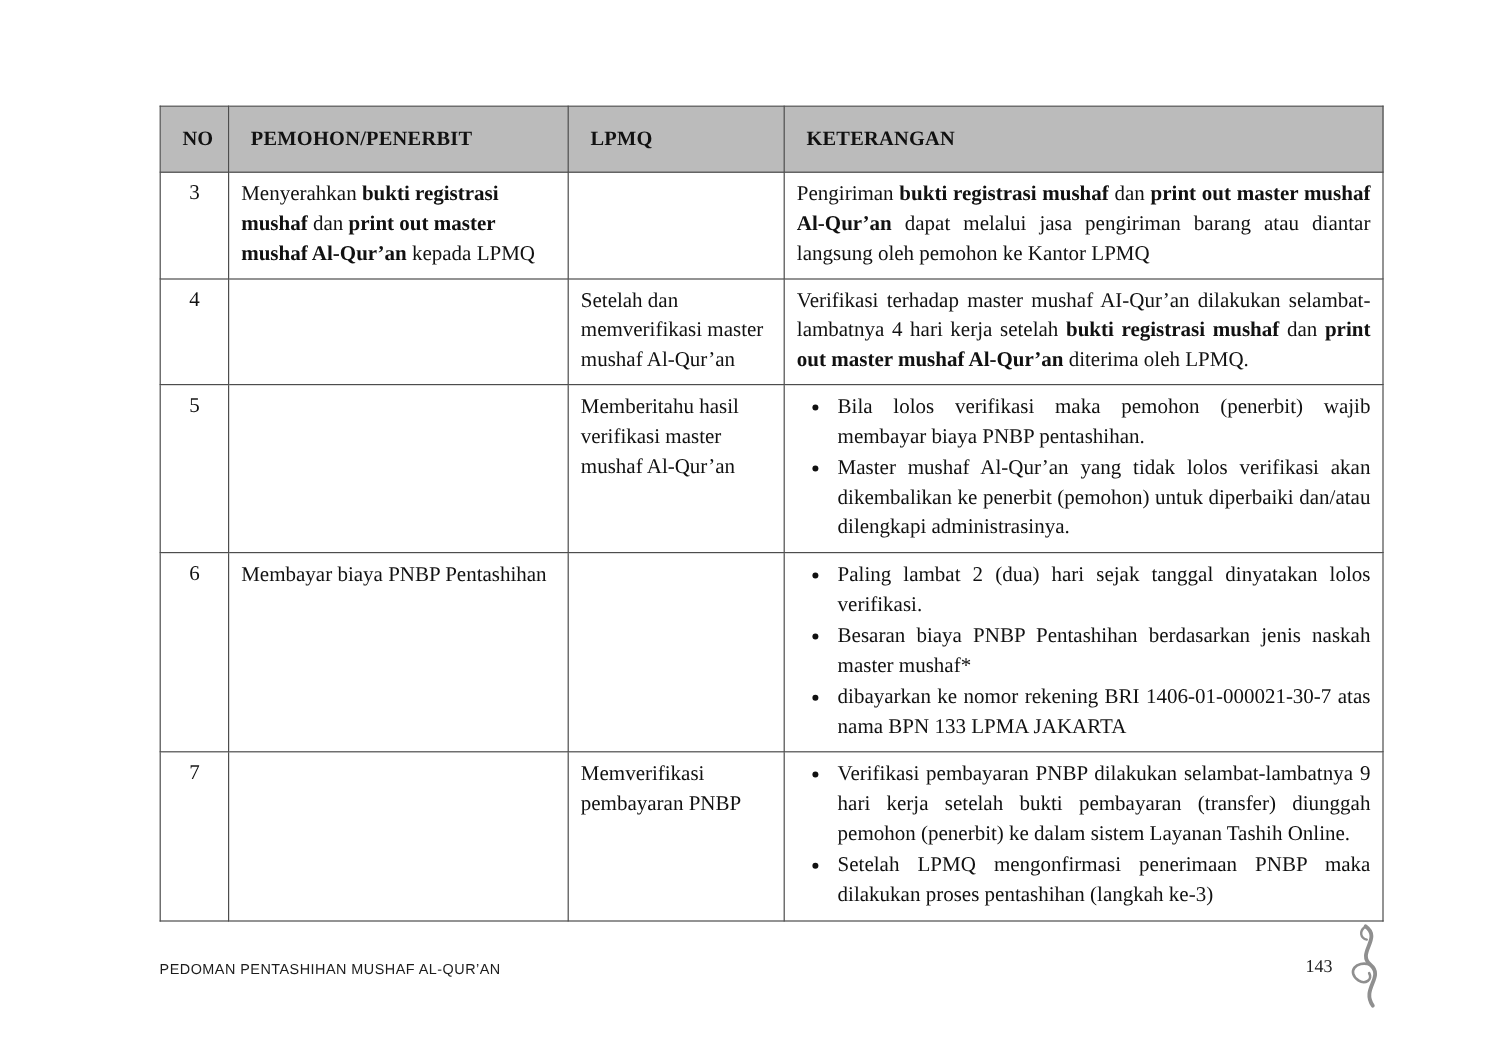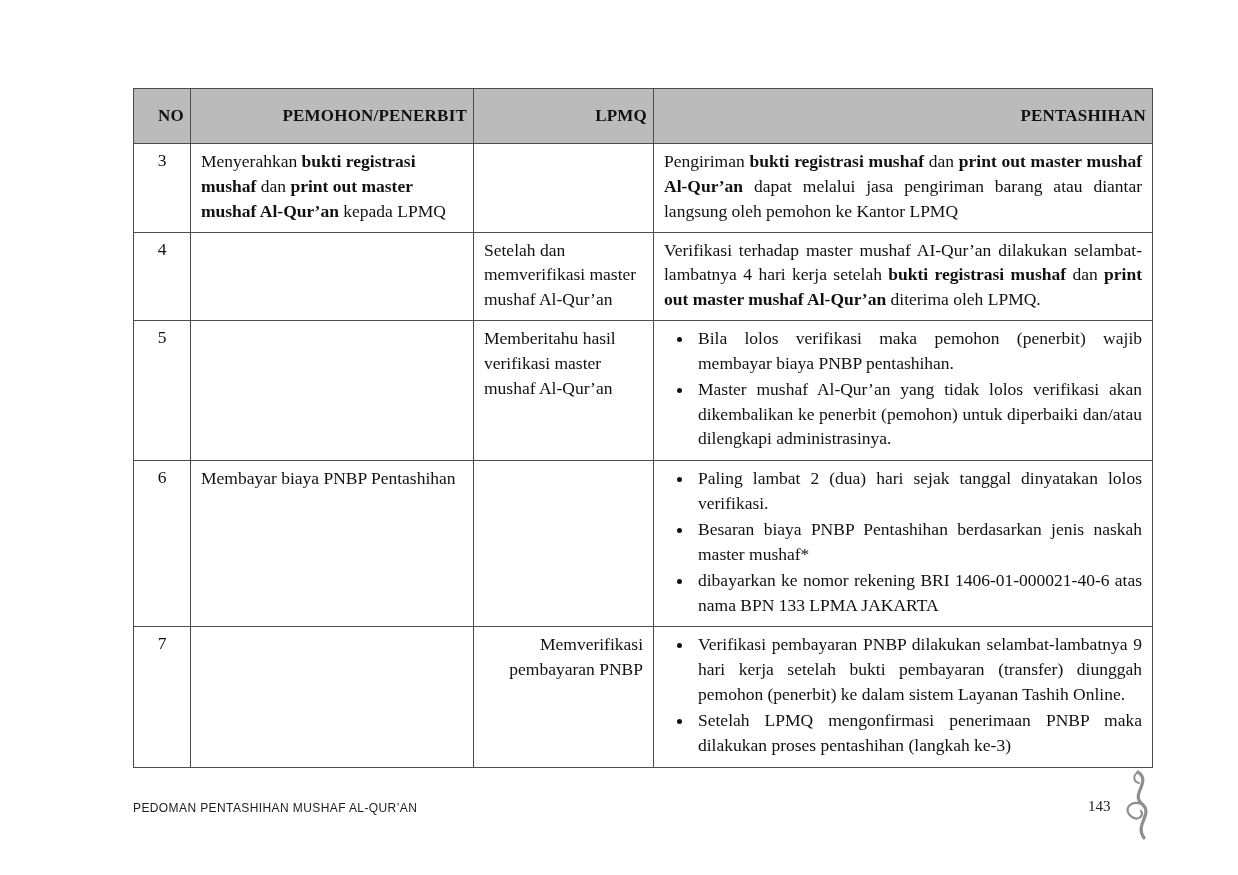--- a/index.html
+++ b/index.html
@@ -16,33 +16,33 @@
     position:absolute; left:133px; top:88px;
     width:1019px;
     border-collapse:collapse;
     table-layout:fixed;
   }
   th, td { border:1px solid #4d4d4d; }
   th {
     background:#bbbbbb;
     font-size:17px;
     font-weight:bold;
-    text-align:right;
-    padding:17px 6px;
+    text-align:left;
+    padding:17px 18px;
     letter-spacing:0.2px;
   }
   td {
     vertical-align:top;
     font-size:17.5px;
     line-height:1.42;
     padding:5px 10px 8px 10px;
   }
   td.cell-no { text-align:center; padding-top:4px; }
   td.cell-keterangan { text-align:justify; }
-  td .align-right { text-align:right; }
+  td .align-right { }
   td b { font-weight:bold; }
   ul.bullet-list { margin:0 0 0 0; padding-left:30px; list-style:disc; }
   ul.bullet-list li { padding-left:4px; margin-bottom:1px; }
   .footer-title {
     position:absolute; left:133px; top:801px;
     font-family:"Liberation Sans", sans-serif;
     font-size:12px;
     letter-spacing:0.4px;
     color:#1c1c1c;
   }
@@ -67,21 +67,21 @@
       <col style="width:57px">
       <col style="width:283px">
       <col style="width:180px">
       <col style="width:499px">
     </colgroup>
     <thead>
       <tr>
         <th>NO</th>
         <th>PEMOHON/PENERBIT</th>
         <th>LPMQ</th>
-        <th>PENTASHIHAN</th>
+        <th>KETERANGAN</th>
       </tr>
     </thead>
     <tbody>
         <tr>
           <td class="cell-no">3</td>
           <td class="cell-pemohon-penerbit">
             <div><span>Menyerahkan </span><b>bukti registrasi mushaf</b><span> dan </span><b>print out master mushaf Al-Qur’an</b><span> kepada LPMQ</span></div>
           </td>
           <td class="cell-lpmq"></td>
           <td class="cell-keterangan">
@@ -114,21 +114,21 @@
         <tr>
           <td class="cell-no">6</td>
           <td class="cell-pemohon-penerbit">
             <div><span>Membayar biaya PNBP Pentashihan</span></div>
           </td>
           <td class="cell-lpmq"></td>
           <td class="cell-keterangan">
             <ul class="bullet-list">
               <li><span>Paling lambat 2 (dua) hari sejak tanggal dinyatakan lolos verifikasi.</span></li>
               <li><span>Besaran biaya PNBP Pentashihan berdasarkan jenis naskah master mushaf*</span></li>
-              <li><span>dibayarkan ke nomor rekening BRI 1406-01-000021-40-6 atas nama BPN 133 LPMA JAKARTA</span></li>
+              <li><span>dibayarkan ke nomor rekening BRI 1406-01-000021-30-7 atas nama BPN 133 LPMA JAKARTA</span></li>
             </ul>
           </td>
         </tr>
         <tr>
           <td class="cell-no">7</td>
           <td class="cell-pemohon-penerbit"></td>
           <td class="cell-lpmq">
             <div class="align-right"><span>Memverifikasi pembayaran PNBP</span></div>
           </td>
           <td class="cell-keterangan">

